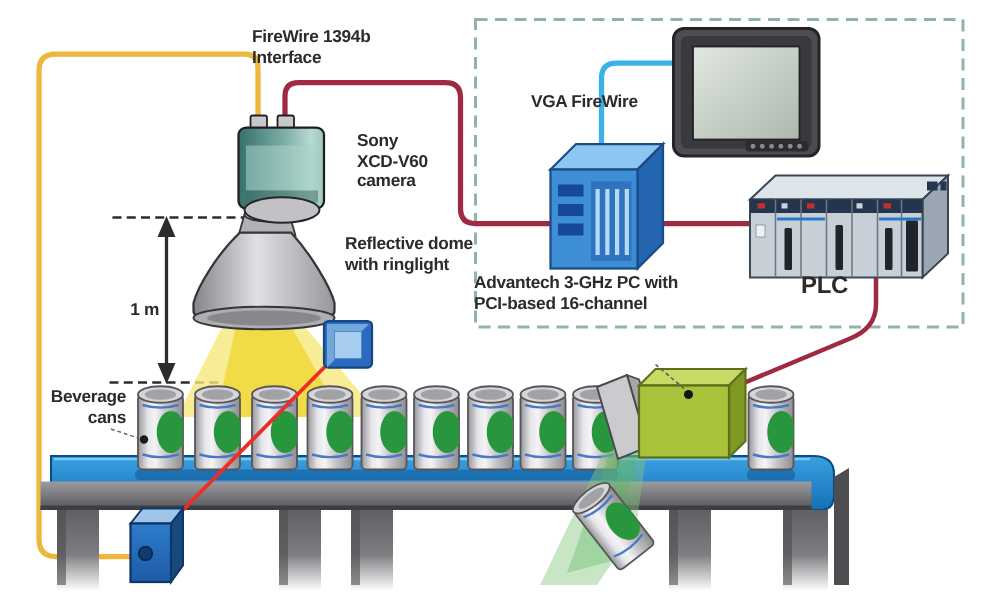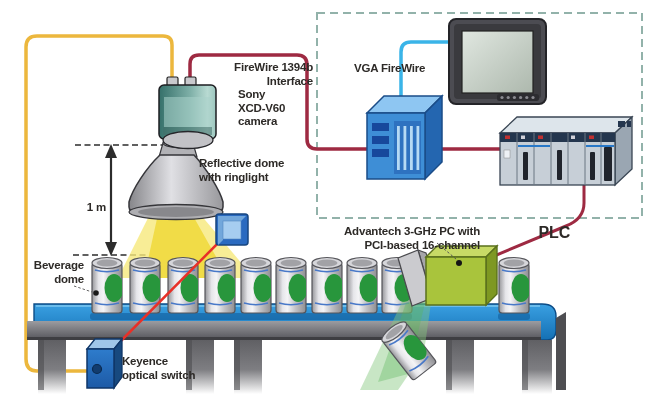--- a/index.html
+++ b/index.html
@@ -8,21 +8,21 @@
     font-family:"Liberation Sans",sans-serif;
   }
   #stage svg{position:absolute;left:0;top:0;}
   .lbl{
     position:absolute;
     font:bold 11.5px/13.5px "Liberation Sans",sans-serif;
     color:#2d2a27;
     letter-spacing:-0.2px;
     white-space:pre-line;
   }
-  .lbl.center{text-align:right;margin-top:42px;}
+  .lbl.center{text-align:left;}
   .lbl.right{text-align:right;}
   .lbl.big{font-size:16px;}
 </style>
 </head>
 <body>
 
 <div id="stage">
 
 <svg width="665" height="401" viewBox="0 0 665 401">
   <defs>
@@ -248,25 +248,23 @@
     <rect x="590" y="152" width="5" height="28" rx="1" fill="#20242c"></rect>
     <rect x="604" y="147" width="8" height="34" rx="1" fill="#20242c"></rect>
   </g>
 </svg>
 
 <div class="lbl center" style="left:168px;top:19px;width:145px;">FireWire 1394b
 Interface</div>
 <div class="lbl" style="left:238px;top:88px;">Sony
 XCD-V60
 camera</div>
-<div class="lbl" style="left:199px;top:157px;">Reflective dome
+<div class="lbl" style="left:230px;top:157px;">Reflective dome
 with ringlight</div>
 <div class="lbl right" style="left:78px;top:201px;width:28px;">1 m</div>
 <div class="lbl" style="left:354px;top:62px;">VGA FireWire</div>
 <div class="lbl center" style="left:316px;top:183px;width:164px;">Advantech 3-GHz PC with
 PCI-based 16-channel</div>
 <div class="lbl center big" style="left:534px;top:184px;width:36px;">PLC</div>
 <div class="lbl right" style="left:18px;top:259px;width:66px;">Beverage
-dome</div>
-<div class="lbl" style="left:122px;top:355px;">Keyence
-optical switch</div>
+cans</div>
 
 </div>
 
 </body></html>

